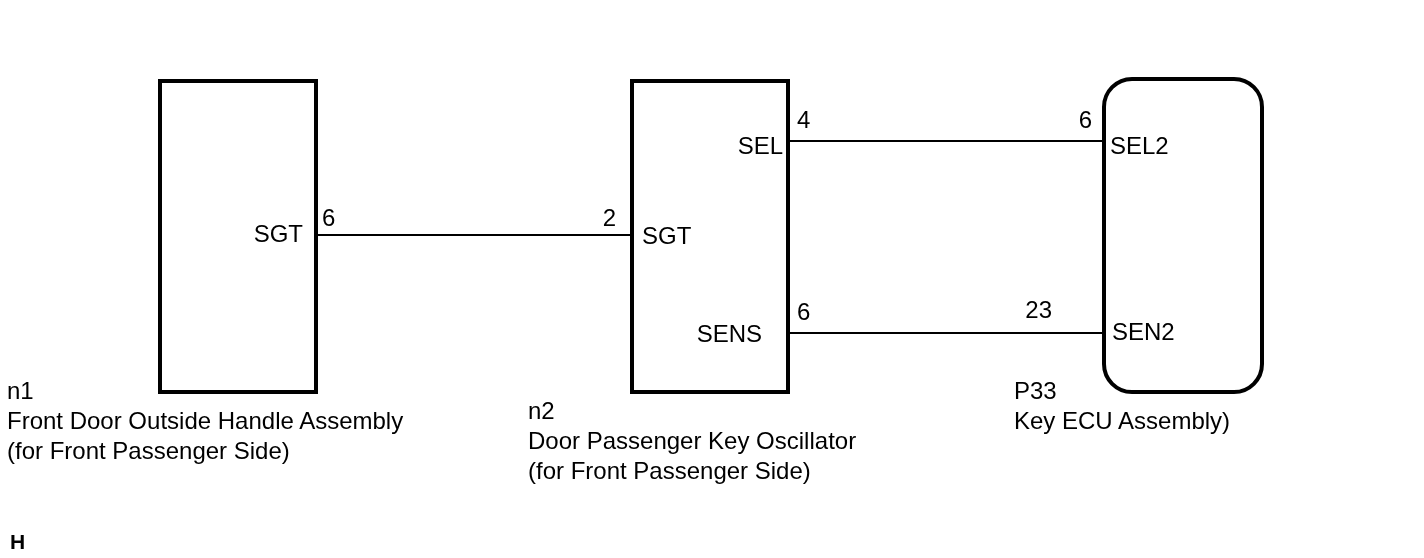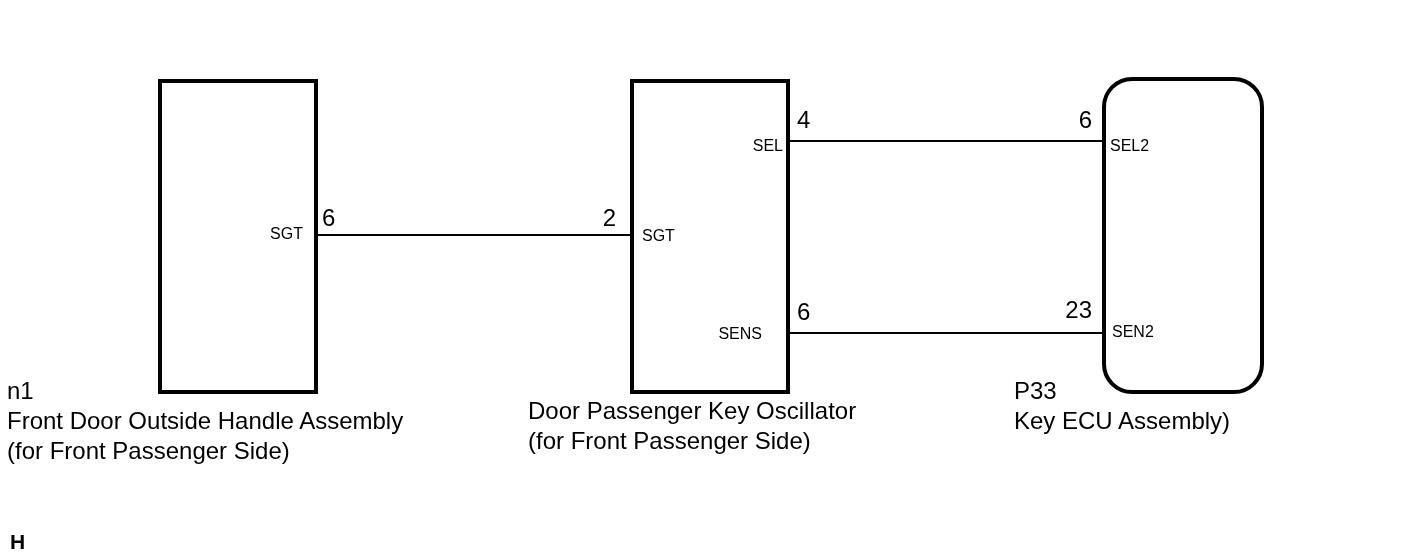--- a/index.html
+++ b/index.html
@@ -25,21 +25,21 @@
   .comp-box.rounded {
     border-radius: 30px;
   }
   .wire {
     position: absolute;
     height: 2px;
     background: #000000;
   }
   .pin-label {
     position: absolute;
-    font-size: 16px;
+    font-size: 24px;
     line-height: 24px;
     white-space: nowrap;
   }
   .pin-label.right {
     text-align: right;
   }
   .pin-number {
     position: absolute;
     font-size: 24px;
     line-height: 24px;
@@ -87,29 +87,30 @@
   <div class="pin-label" style="left:1110px; top:134px;">SEL2</div>
   <div class="pin-label" style="left:1112px; top:320px;text-align:center;">SEN2</div>
 
   <div class="pin-number" style="left:322px; top:206px;">6</div>
   <div class="pin-number right" style="left:566px; top:206px; width:50px;">2</div>
 
   <div class="pin-number" style="left:797px; top:108px;">4</div>
   <div class="pin-number right" style="left:1042px; top:108px; width:50px;">6</div>
 
   <div class="pin-number" style="left:797px; top:300px;">6</div>
-  <div class="pin-number right" style="left:1032px; top:298px; width:60px;">23</div>
+  <div class="pin-number right" style="left:992px; top:298px; width:60px;">23</div>
 
   <div class="caption" style="left:7px; top:376px;">
     <div>n1</div>
     <div>Front Door Outside Handle Assembly</div>
     <div>(for Front Passenger Side)</div>
   </div>
 
   <div class="caption" style="left:528px; top:396px;">
+    <div>n2</div>
     <div>Door Passenger Key Oscillator</div>
     <div>(for Front Passenger Side)</div>
   </div>
 
   <div class="caption" style="left:1014px; top:376px;">
     <div>P33</div>
     <div>Key ECU Assembly)</div>
   </div>
 
   <div class="footer-marker">H</div>

